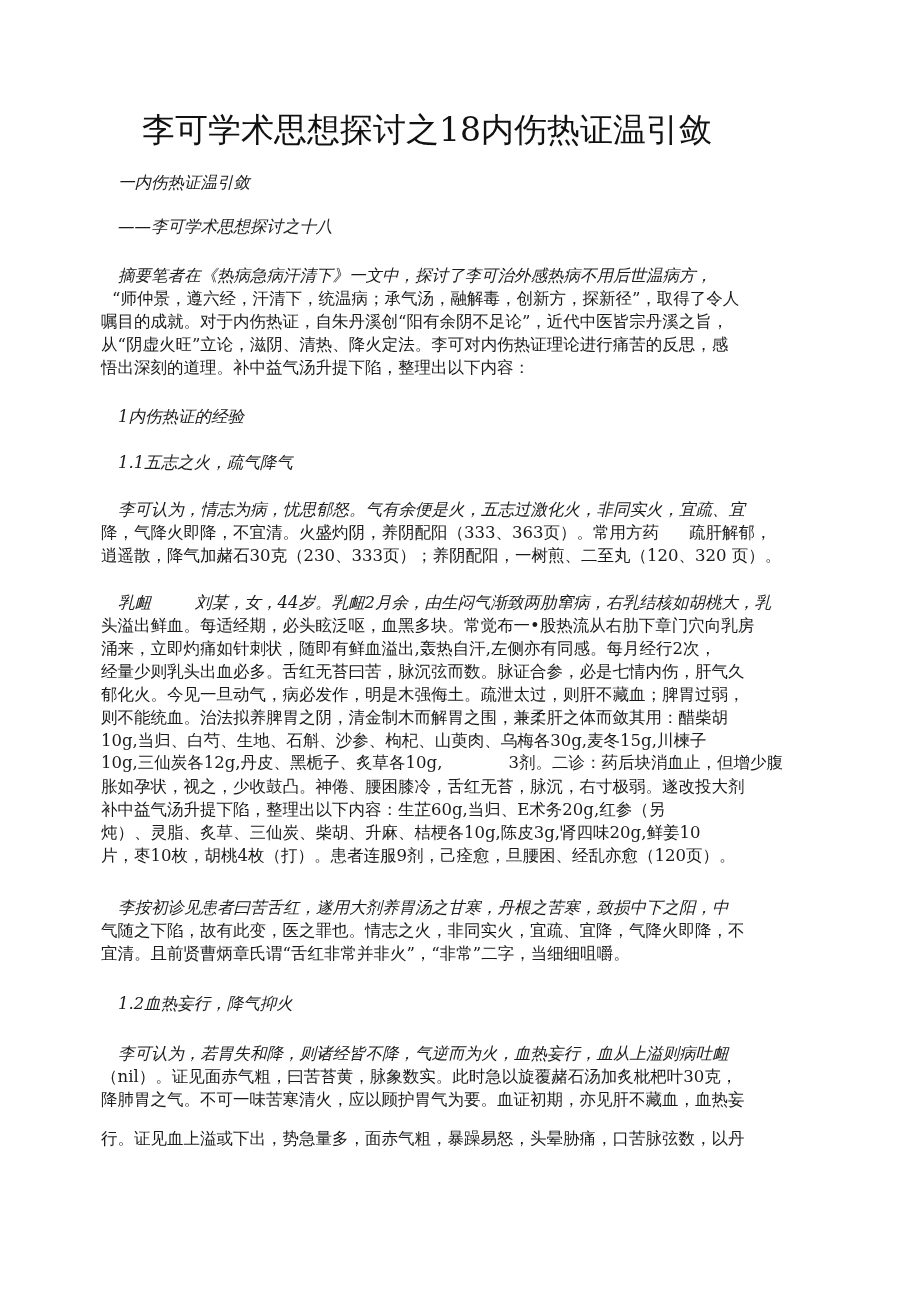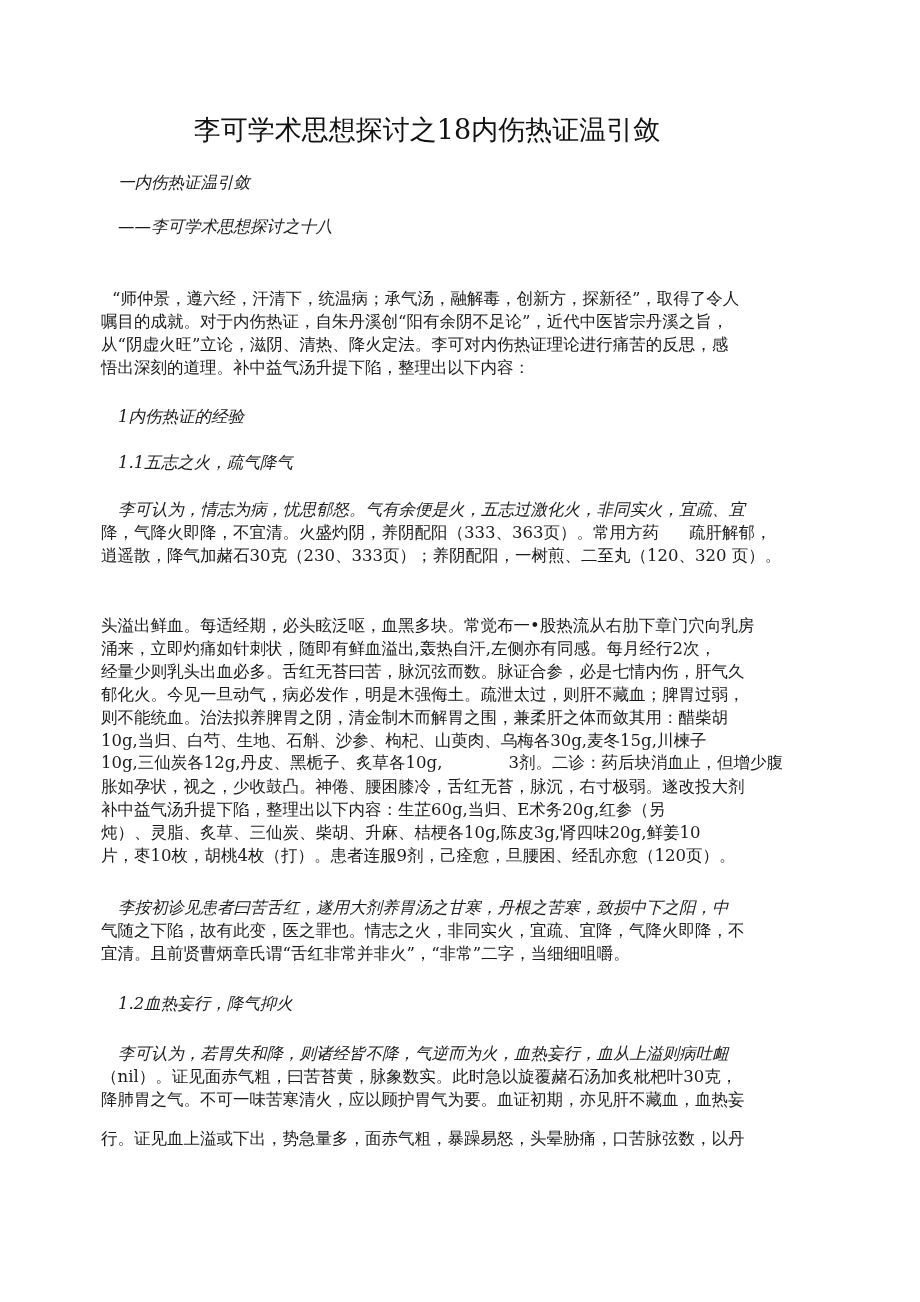--- a/index.html
+++ b/index.html
@@ -20,21 +20,21 @@
       left: 0; top: 0;
       width: 920px;
       height: 1302px;
     }
     .title {
       position: absolute;
       left: 0;
       top: 112px;
       width: 854px;
       text-align: center;
-      font-size: 27px;
+      font-size: 33px;
       line-height: 36px;
       letter-spacing: 0px;
       color: #111;
       white-space: nowrap;
     }
     .line {
       position: absolute;
       left: 101px;
       font-size: 16.5px;
       line-height: 22px;
@@ -48,34 +48,38 @@
 </head>
 <body>
 
 <div class="page">
 
   <div class="title">李可学术思想探讨之18内伤热证温引敛</div>
 
   <div class="line indent" style="top:172px">一内伤热证温引敛</div>
   <div class="line indent" style="top:216px">——李可学术思想探讨之十八</div>
 
+  <div class="line indent" style="top:265px">摘要笔者在《热病急病汗清下》一文中，探讨了李可治外感热病不用后世温病方，</div>
   <div class="line" style="top:288px; left:112px">“师仲景，遵六经，汗清下，统温病；承气汤，融解毒，创新方，探新径”，取得了令人</div>
   <div class="line" style="top:311px">嘱目的成就。对于内伤热证，自朱丹溪创“阳有余阴不足论”，近代中医皆宗丹溪之旨，</div>
   <div class="line" style="top:334px">从“阴虚火旺”立论，滋阴、清热、降火定法。李可对内伤热证理论进行痛苦的反思，感</div>
   <div class="line" style="top:357px">悟出深刻的道理。补中益气汤升提下陷，整理出以下内容：</div>
 
   <div class="line indent" style="top:406px">1内伤热证的经验</div>
   <div class="line indent" style="top:452px">1.1五志之火，疏气降气</div>
 
   <div class="line indent" style="top:499px">李可认为，情志为病，忧思郁怒。气有余便是火，五志过激化火，非同实火，宜疏、宜</div>
   <div class="line" style="top:522px">
     <span>降，气降火即降，不宜清。火盛灼阴，养阴配阳（333、363页）。常用方药</span><span class="gap" style="width:30px"></span><span>疏肝解郁，</span>
   </div>
   <div class="line" style="top:545px">逍遥散，降气加赭石30克（230、333页）；养阴配阳，一树煎、二至丸（120、320 页）。</div>
 
+  <div class="line indent" style="top:592px">
+    <span>乳衄</span><span class="gap" style="width:44px"></span><span>刘某，女，44岁。乳衄2月余，由生闷气渐致两肋窜病，右乳结核如胡桃大，乳</span>
+  </div>
   <div class="line" style="top:615px">头溢出鲜血。每适经期，必头眩泛呕，血黑多块。常觉布一•股热流从右肋下章门穴向乳房</div>
   <div class="line" style="top:638px">涌来，立即灼痛如针刺状，随即有鲜血溢出,轰热自汗,左侧亦有同感。每月经行2次，</div>
   <div class="line" style="top:661px">经量少则乳头出血必多。舌红无苔曰苦，脉沉弦而数。脉证合参，必是七情内伤，肝气久</div>
   <div class="line" style="top:684px">郁化火。今见一旦动气，病必发作，明是木强侮土。疏泄太过，则肝不藏血；脾胃过弱，</div>
   <div class="line" style="top:707px">则不能统血。治法拟养脾胃之阴，清金制木而解胃之围，兼柔肝之体而敛其用：醋柴胡</div>
   <div class="line" style="top:730px">10g,当归、白芍、生地、石斛、沙参、枸杞、山萸肉、乌梅各30g,麦冬15g,川楝子</div>
   <div class="line" style="top:752px">
     <span>10g,三仙炭各12g,丹皮、黑栀子、炙草各10g,</span><span class="gap" style="width:66px"></span><span>3剂。二诊：药后块消血止，但增少腹</span>
   </div>
   <div class="line" style="top:776px">胀如孕状，视之，少收鼓凸。神倦、腰困膝冷，舌红无苔，脉沉，右寸极弱。遂改投大剂</div>

